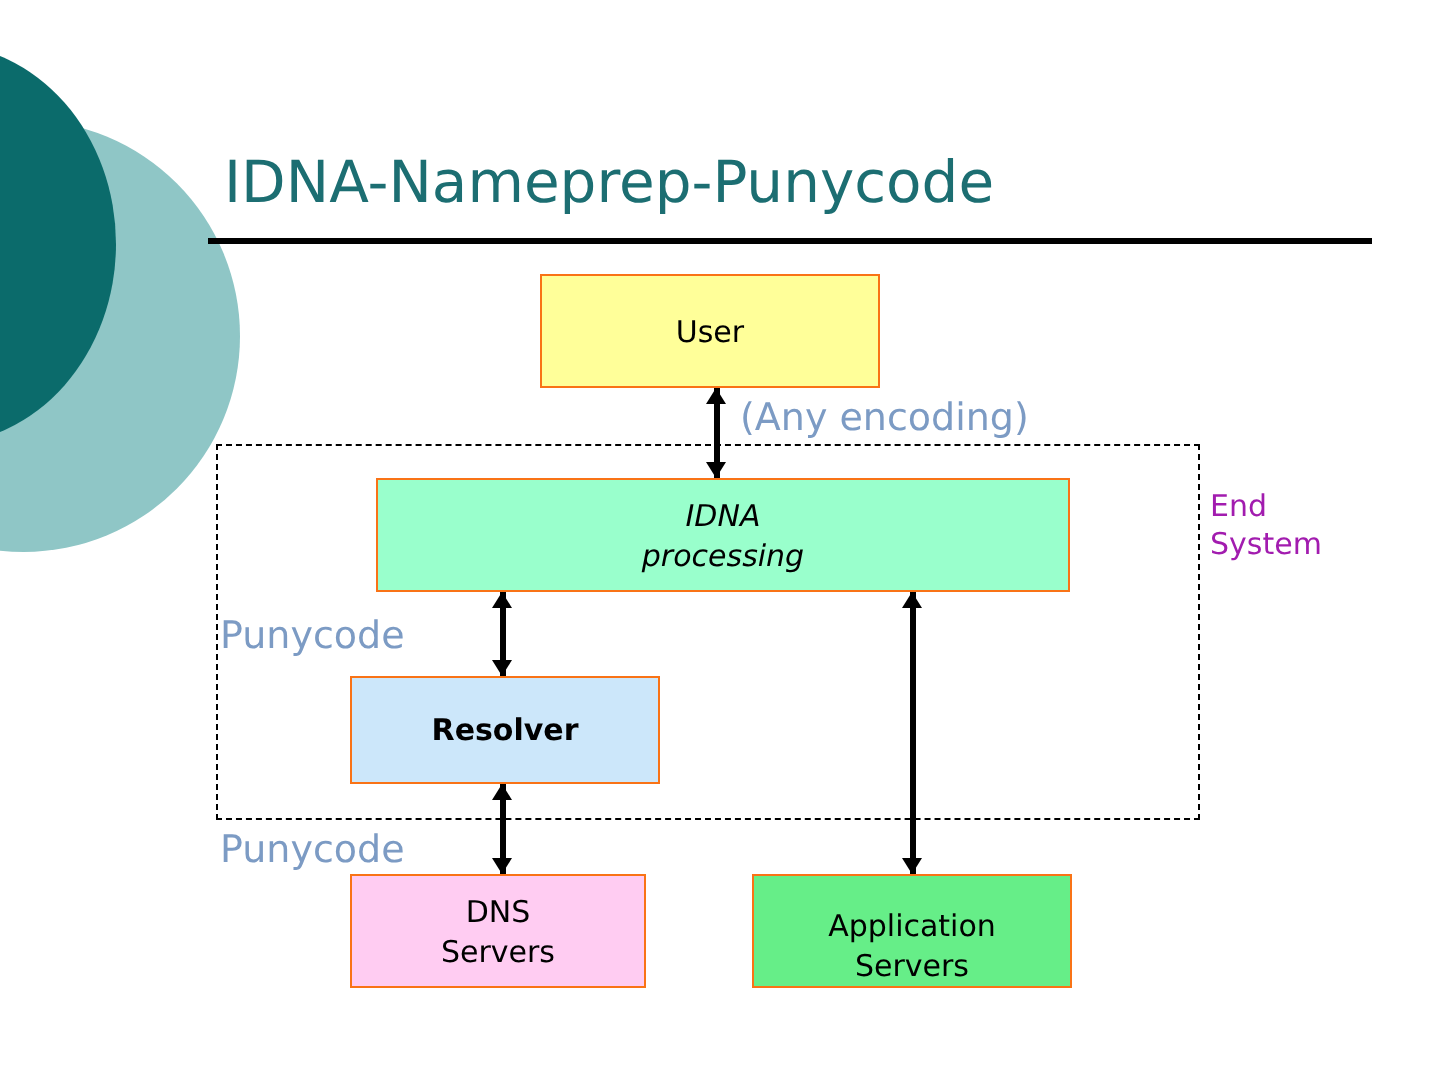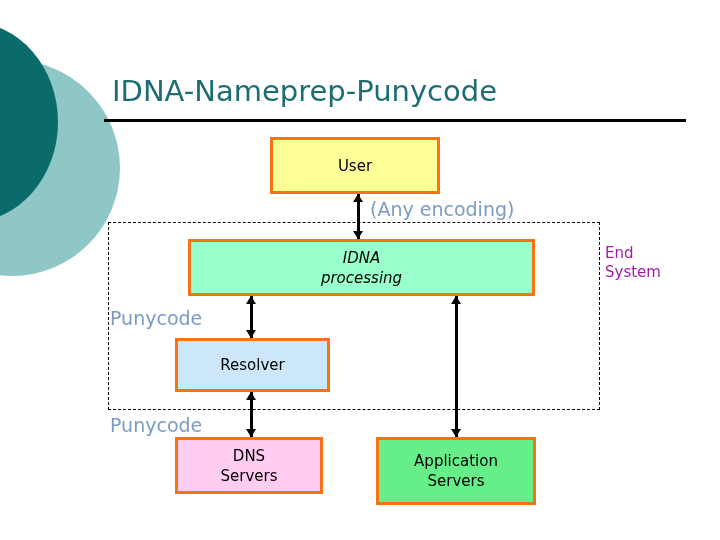--- a/index.html
+++ b/index.html
@@ -77,21 +77,21 @@
     top: 216px;
     font-size: 15px;
     line-height: 19px;
     color: #a21caf;
     margin-top: 28px;
   }
 
   
   .box {
     position: absolute;
-    border: 3px solid #f97316;
+    border: 1px solid #f97316;
     box-sizing: border-box;
     display: flex;
     align-items: center;
     justify-content: center;
     text-align: center;
     font-size: 15px;
     line-height: 20px;
     color: #000000;
   }
   .box-user {
@@ -108,34 +108,36 @@
     height: 57px;
     background: #99FFCC;
     font-style: italic;
   }
   .box-resolver {
     left: 175px;
     top: 338px;
     width: 155px;
     height: 54px;
     background: #CCE7FA;
+    font-weight: bold;
   }
   .box-dns {
     left: 175px;
     top: 437px;
     width: 148px;
     height: 57px;
     background: #FFCCF2;
   }
   .box-app {
     left: 376px;
     top: 437px;
     width: 160px;
-    height: 68px;
+    height: 57px;
     background: #66EE88;
+    align-items: flex-end;
   }
 
   
   .note {
     position: absolute;
     font-size: 19px;
     line-height: 17px;
     color: #7C9BC4;
     white-space: nowrap;
   }

